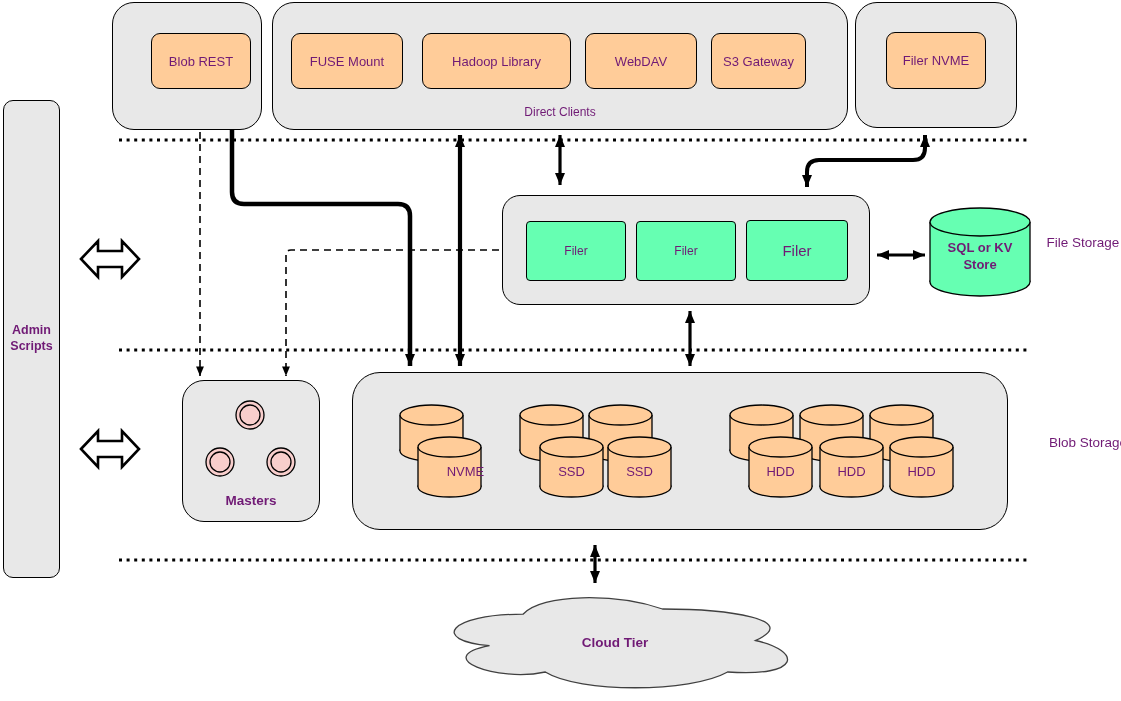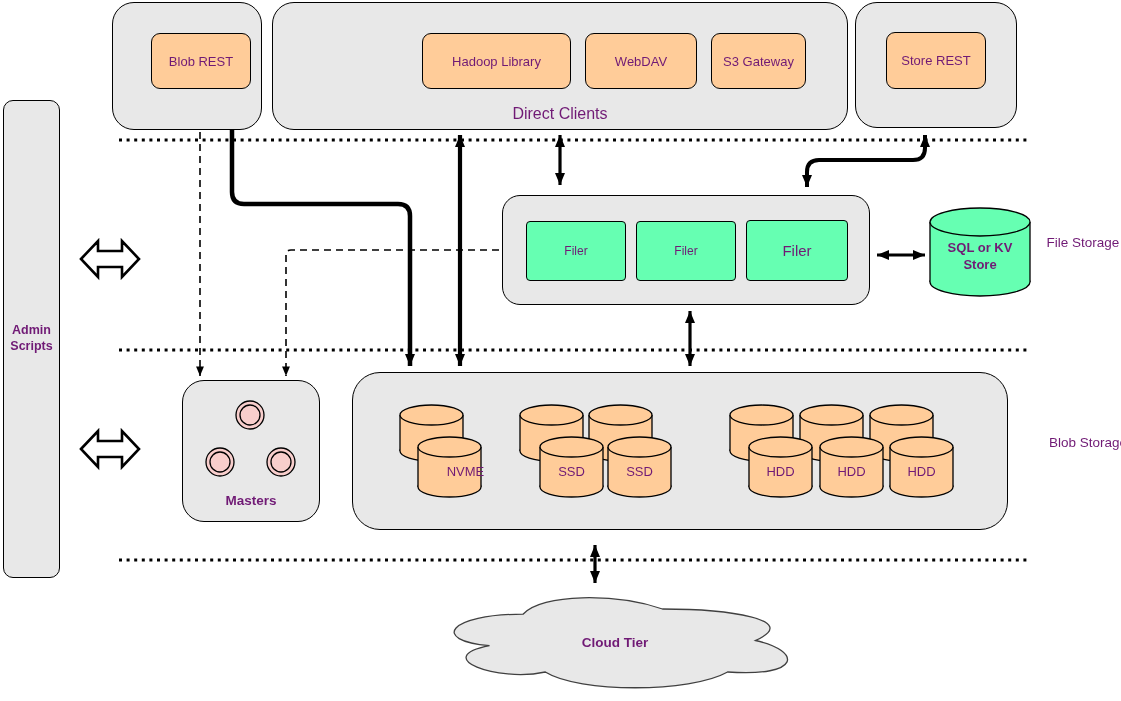--- a/index.html
+++ b/index.html
@@ -6,49 +6,50 @@
   .canvas{position:relative;width:1121px;height:701px;background:#fff;
           font-family:"Liberation Sans",sans-serif;color:#701a75;overflow:hidden;}
   .container{position:absolute;background:var(--container,#e8e8e8);
              border:1.5px solid #000;box-sizing:border-box;z-index:1;}
   .node{position:absolute;border:1.3px solid #000;box-sizing:border-box;
         display:flex;align-items:center;justify-content:center;
         font-size:13px;text-align:center;z-index:2;}
   .orange{background:var(--client-node,#ffcc99);border-radius:9px;}
   .green{background:var(--filer-node,#66ffb2);border-radius:4px;font-size:12px;text-align:center;}
   .green.big{font-size:15px;}
-  .caption{position:absolute;left:0;right:0;text-align:center;font-size:16px;z-index:2;}
+  .caption{position:absolute;left:0;right:0;text-align:center;font-size:12px;z-index:2;}
   .lbl{position:absolute;z-index:6;text-align:center;line-height:1.3;}
   .lbl.bold{font-weight:bold;}
   .cyl-lbl{position:absolute;z-index:6;text-align:center;font-size:13px;}
   .layer-lbl{position:absolute;z-index:6;text-align:center;font-size:13.5px;line-height:1.3;}
   .admin-bar{position:absolute;left:3px;top:100px;width:57px;height:478px;
              background:var(--container,#e8e8e8);border:1.5px solid #000;border-radius:10px;
              box-sizing:border-box;display:flex;align-items:center;justify-content:center;
              text-align:center;font-weight:bold;font-size:12.5px;line-height:1.25;z-index:1;}
   svg.overlay{position:absolute;left:0;top:0;z-index:5;pointer-events:none;}
 </style>
 </head>
 <body>
 
 <div class="canvas">
 
   <div class="container" style="left:112px;top:2px;width:150px;height:128px;border-radius:22px;">
     <div class="node orange" style="left:38px;top:30px;width:100px;height:56px;">Blob REST</div>
   </div>
 
   <div class="container" style="left:272px;top:2px;width:576px;height:128px;border-radius:22px;">
+    <div class="node orange" style="left:18px;top:30px;width:112px;height:56px;">FUSE Mount</div>
     <div class="node orange" style="left:149px;top:30px;width:149px;height:56px;">Hadoop Library</div>
     <div class="node orange" style="left:312px;top:30px;width:112px;height:56px;">WebDAV</div>
     <div class="node orange" style="left:438px;top:30px;width:95px;height:56px;">S3 Gateway</div>
     <div class="caption" style="top:102px;">Direct Clients</div>
   </div>
 
   <div class="container" style="left:855px;top:2px;width:162px;height:126px;border-radius:22px;">
-    <div class="node orange" style="left:30px;top:29px;width:100px;height:57px;">Store REST</div>
+    <div class="node orange" style="left:30px;top:29px;width:100px;height:57px;">Filer NVME</div>
   </div>
 
   <div class="container" style="left:502px;top:195px;width:368px;height:110px;border-radius:18px;">
     <div class="node green" style="left:23px;top:25px;width:100px;height:60px;">Filer</div>
     <div class="node green" style="left:133px;top:25px;width:100px;height:60px;">Filer</div>
     <div class="node green big" style="left:243px;top:24px;width:102px;height:61px;">Filer</div>
   </div>
 
   <div class="container" style="left:182px;top:380px;width:138px;height:142px;border-radius:22px;"></div>
 

